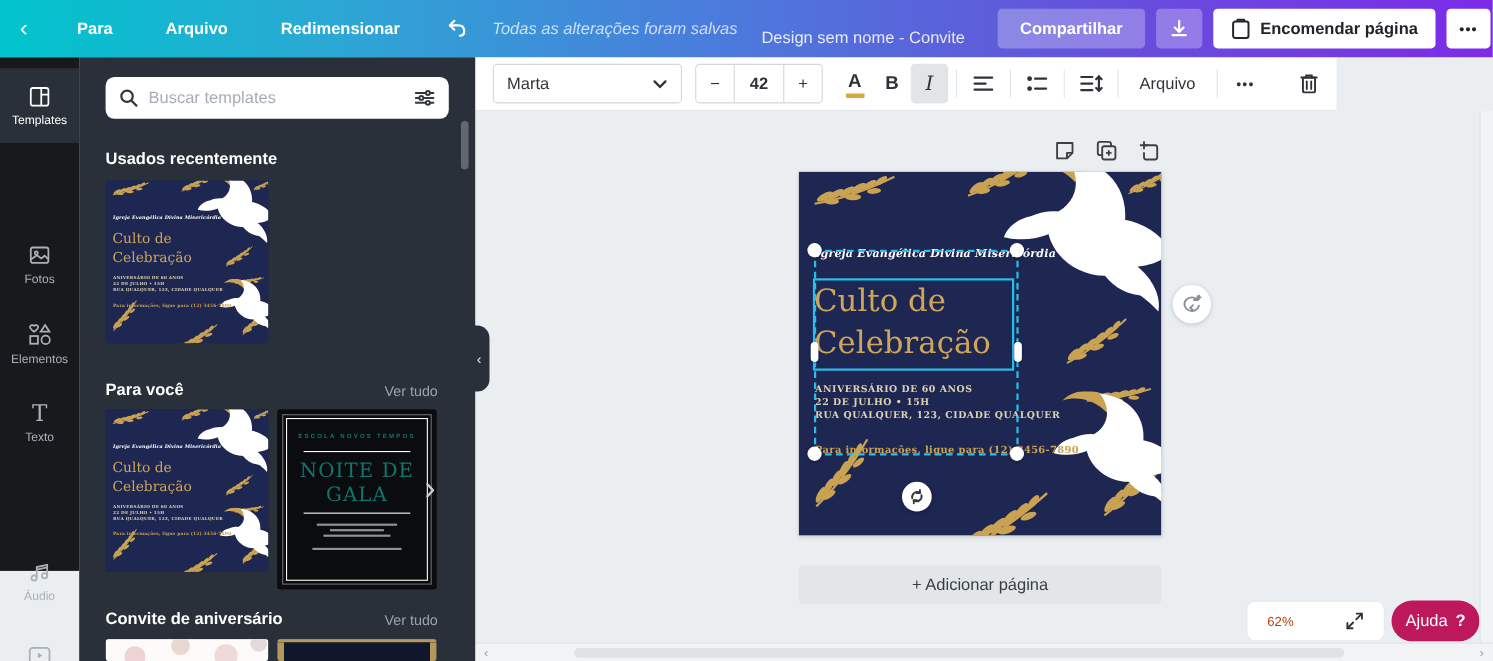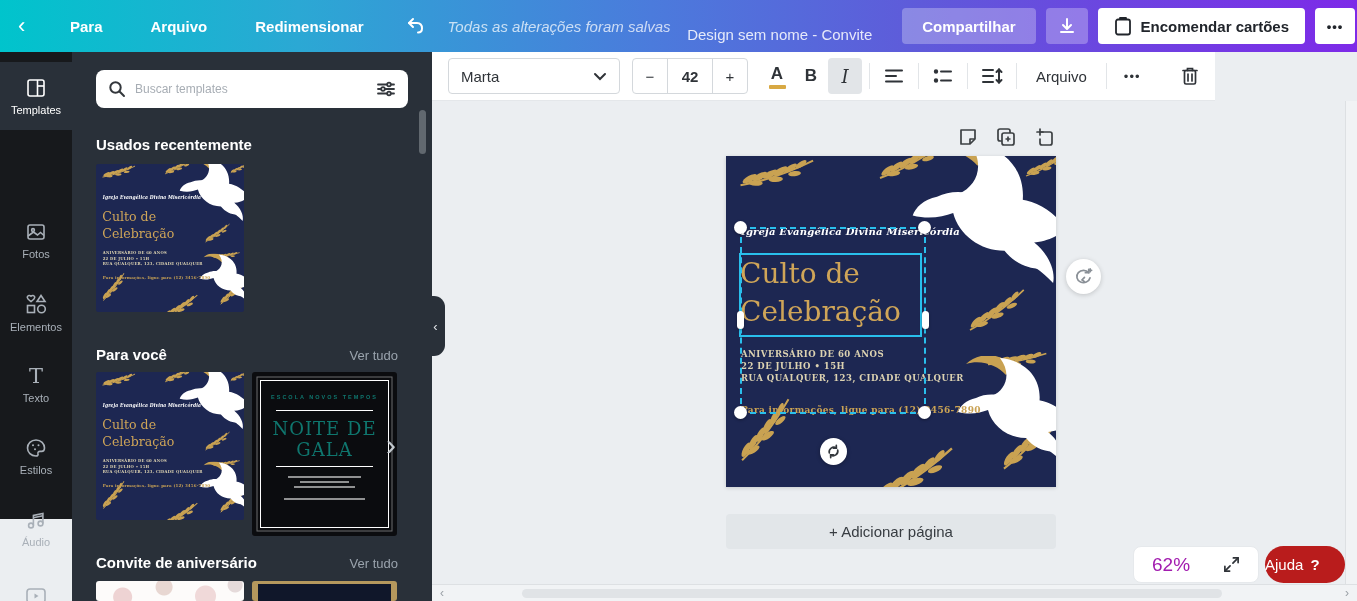--- a/index.html
+++ b/index.html
@@ -26,21 +26,21 @@
   .rail { position:absolute; left:0; top:52px; width:72px; height:467px; background:#17191c; z-index:20; }
   .rail-item { position:absolute; left:0; width:72px; height:68px; display:flex; flex-direction:column; align-items:center; justify-content:center; gap:5px; color:#a9b0b8; cursor:pointer; }
   .rail-item .lbl { font-size:11px; }
   .rail-item.active { background:#293039; color:#fff; }
   .rail-item svg { stroke:currentColor; fill:none; stroke-width:1.6; }
   .texto-glyph { font-family:"DejaVu Serif",serif; font-size:21px; line-height:22px; }
 
   
   .panel { position:absolute; left:72px; top:52px; width:360px; height:549px; background:#293039; z-index:19; overflow:hidden; }
   .search-box { position:absolute; left:24px; top:18px; width:312px; height:38px; background:#fff; border-radius:8px; display:flex; align-items:center; padding:0 12px; gap:9px; }
-  .search-box input { flex:1; border:none; outline:none; font-size:12px; color:#33373c; background:transparent; font-family:inherit; }
+  .search-box input { flex:1; border:none; outline:none; font-size:15px; color:#33373c; background:transparent; font-family:inherit; }
   .search-box input::placeholder { color:#a7adb4; }
   .sec-title { position:absolute; color:#fff; font-size:15px; font-weight:700; }
   .sec-action { position:absolute; color:#9aa3ad; font-size:13px; cursor:pointer; }
   .thumb { position:absolute; border-radius:3px; overflow:hidden; cursor:pointer; background:#1d2752; }
   .panel-scroll { position:absolute; left:347px; top:58px; width:7px; height:44px; border-radius:4px; background:#61686f; }
   .carousel-next { position:absolute; left:314px; top:378px; font-size:30px; color:#c3c9cf; cursor:pointer; line-height:30px; }
   .collapse-tab { position:absolute; left:426px; top:296px; width:19px; height:60px; background:#293039; border-radius:0 11px 11px 0; z-index:18; display:flex; align-items:center; justify-content:center; color:#dfe3e7; font-size:13px; cursor:pointer; }
 
   
   .gala { background:#0b0c0f; position:relative; width:145px; height:164px; color:#0f766e; }
@@ -91,22 +91,22 @@
 
   .sel-dash { position:absolute; left:14px; top:71px; width:186px; height:187px; border:2px dashed #29bfec; }
   .sel-solid { position:absolute; left:13px; top:97px; width:183px; height:84px; border:2px solid #29bfec; }
   .handle-c { position:absolute; width:13px; height:13px; border-radius:50%; background:#fff; box-shadow:0 1px 3px rgba(0,0,0,.35); cursor:pointer; }
   .handle-p { position:absolute; width:7px; height:18px; border-radius:4px; background:#fff; box-shadow:0 1px 3px rgba(0,0,0,.35); cursor:pointer; }
   .rotate-h { position:absolute; left:94px; top:282px; width:27px; height:27px; border-radius:50%; background:#fff; box-shadow:0 1px 4px rgba(0,0,0,.3); display:flex; align-items:center; justify-content:center; cursor:pointer; }
 
   .magic-btn { position:absolute; left:634px; top:158px; width:35px; height:35px; border-radius:50%; background:#fff; box-shadow:0 1px 5px rgba(0,0,0,.18); display:flex; align-items:center; justify-content:center; cursor:pointer; }
   .add-page { position:absolute; left:294px; top:413px; width:330px; height:35px; background:#e2e6e9; border-radius:4px; display:flex; align-items:center; justify-content:center; font-size:15px; color:#383d42; font-weight:500; cursor:pointer; }
   .zoom-box { position:absolute; left:701px; top:445px; width:126px; height:37px; background:#fff; border:1px solid #e6e9ec; border-radius:8px; display:flex; align-items:center; justify-content:space-between; padding:0 18px; cursor:pointer; }
-  .zoom-box .pct { font-size:19px; color:#a21caf;text-align:center; }
-  .help-btn { position:absolute; left:833px; top:445px; width:80px; height:37px; background:#b91c1c; border-radius:20px; color:#fff; display:flex; align-items:center; justify-content:flex-start; gap:7px; font-size:15px; cursor:pointer; }
+  .zoom-box .pct { font-size:12px; color:#c2410c;text-align:center; }
+  .help-btn { position:absolute; left:833px; top:445px; width:80px; height:37px; background:#be185d; border-radius:20px; color:#fff; display:flex; align-items:center; justify-content:center; gap:7px; font-size:15px; cursor:pointer; }
   .help-btn .q { font-weight:800; }
 
   
   .v-gutter { position:absolute; left:1345px; top:101px; width:12px; height:483px; background:#f1f3f5; border-left:1px solid #dde0e3; z-index:6; }
   .h-gutter { position:absolute; left:432px; top:584px; width:925px; height:17px; background:#f1f3f5; border-top:1px solid #dde0e3; z-index:6; display:flex; align-items:center; }
   .h-arrow { width:20px; text-align:center; color:#9aa0a6; font-size:12px; cursor:pointer; }
   .h-thumb { position:absolute; left:90px; width:700px; height:9px; top:4px; background:#e0e3e6; border-radius:5px; cursor:pointer; }
 
   
   .mini-wrap { width:330px; height:331px; transform:scale(0.4485); transform-origin:top left; position:absolute; left:0; top:0; }
@@ -191,21 +191,21 @@
       <path d="M9,2 V11"></path>
         <path d="M5,8 L9,12 L13,8"></path>
         <path d="M3,15 H15"></path>
     </svg>
   </div>
   <div class="tb-btn tb-order">
     <svg width="18" height="20" viewBox="0 0 18 20" fill="none" stroke="#21252b" stroke-width="1.8" stroke-linejoin="round">
       <rect x="2" y="3.5" width="14" height="15" rx="2"></rect>
         <path d="M6,3.5 V2 H12 V3.5"></path>
     </svg>
-    <span>Encomendar cartões</span>
+    <span>Encomendar página</span>
   </div>
   <div class="tb-btn tb-more">•••</div>
 </header>
 
 <nav class="rail">
   <div class="rail-item active" style="top:10px">
     <svg width="22" height="22" viewBox="0 0 22 22">
         <rect x="3" y="3" width="16" height="16" rx="2"></rect>
         <path d="M12.5,3 V19"></path>
         <path d="M12.5,9 H19"></path>
@@ -225,29 +225,20 @@
         <path d="M7,4.2 C5.8,3 3.8,3.3 3.3,5 C3,6.2 3.8,7.2 7,9.6 C10.2,7.2 11,6.2 10.7,5 C10.2,3.3 8.2,3 7,4.2 Z"></path>
         <path d="M17,3.5 L21,9.5 H13 Z"></path>
         <rect x="3.5" y="13.5" width="7" height="7"></rect>
         <circle cx="17.5" cy="17" r="3.8"></circle>
       </svg>
     <span class="lbl">Elementos</span>
   </div>
   <div class="rail-item" style="top:298px">
     <span class="texto-glyph">T</span>
     <span class="lbl">Texto</span>
-  </div>
-  <div class="rail-item" style="top:370px">
-    <svg width="22" height="22" viewBox="0 0 22 22">
-        <path d="M11,3 C6,3 2.5,6.6 2.5,11 C2.5,15.4 6,19 11,19 C12.6,19 13.4,18 13,16.8 C12.6,15.5 13.5,14.4 15,14.4 H16.5 C18.3,14.4 19.5,13 19.5,11 C19.5,6.6 16,3 11,3 Z"></path>
-        <circle cx="8" cy="8.2" r="1" fill="currentColor" stroke="none"></circle>
-        <circle cx="13.5" cy="8.2" r="1" fill="currentColor" stroke="none"></circle>
-        <circle cx="10" cy="12.2" r="1" fill="currentColor" stroke="none"></circle>
-      </svg>
-    <span class="lbl">Estilos</span>
   </div>
   <div class="rail-item" style="top:442px">
     <svg width="22" height="22" viewBox="0 0 22 22">
         <circle cx="6" cy="16.5" r="2.4"></circle>
         <circle cx="15.5" cy="14.5" r="2.4"></circle>
         <path d="M8.4,16.5 V6.5 L17.9,4.5 V14.5"></path>
         <path d="M8.4,8.8 L17.9,6.8"></path>
       </svg>
     <span class="lbl">Áudio</span>
   </div>

